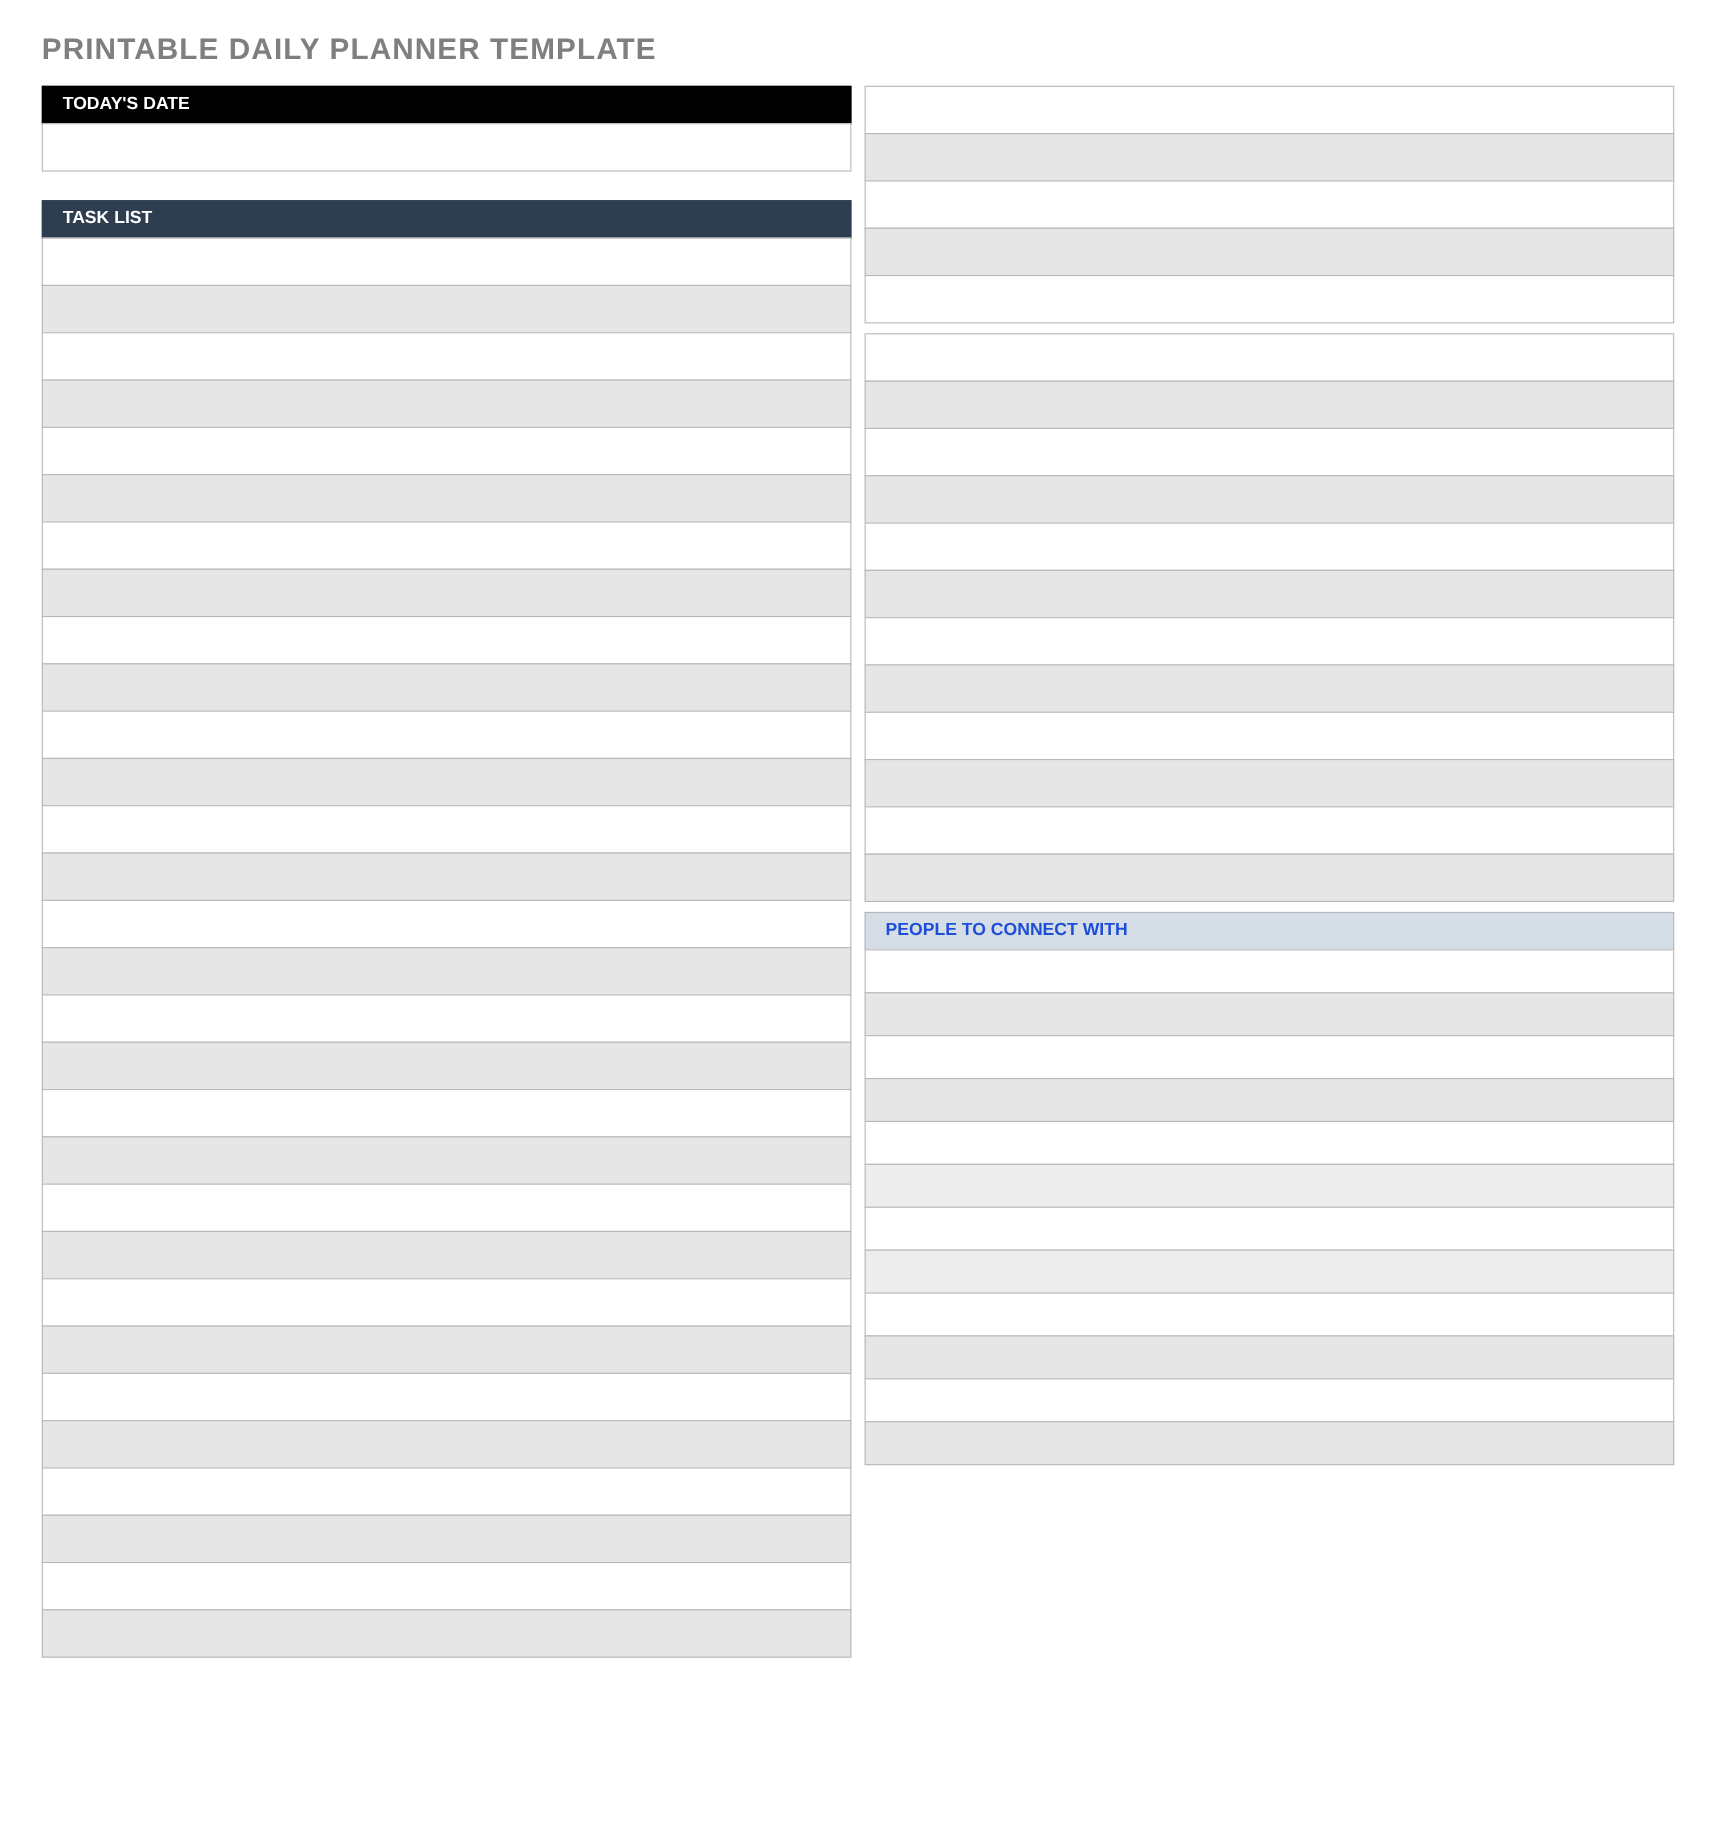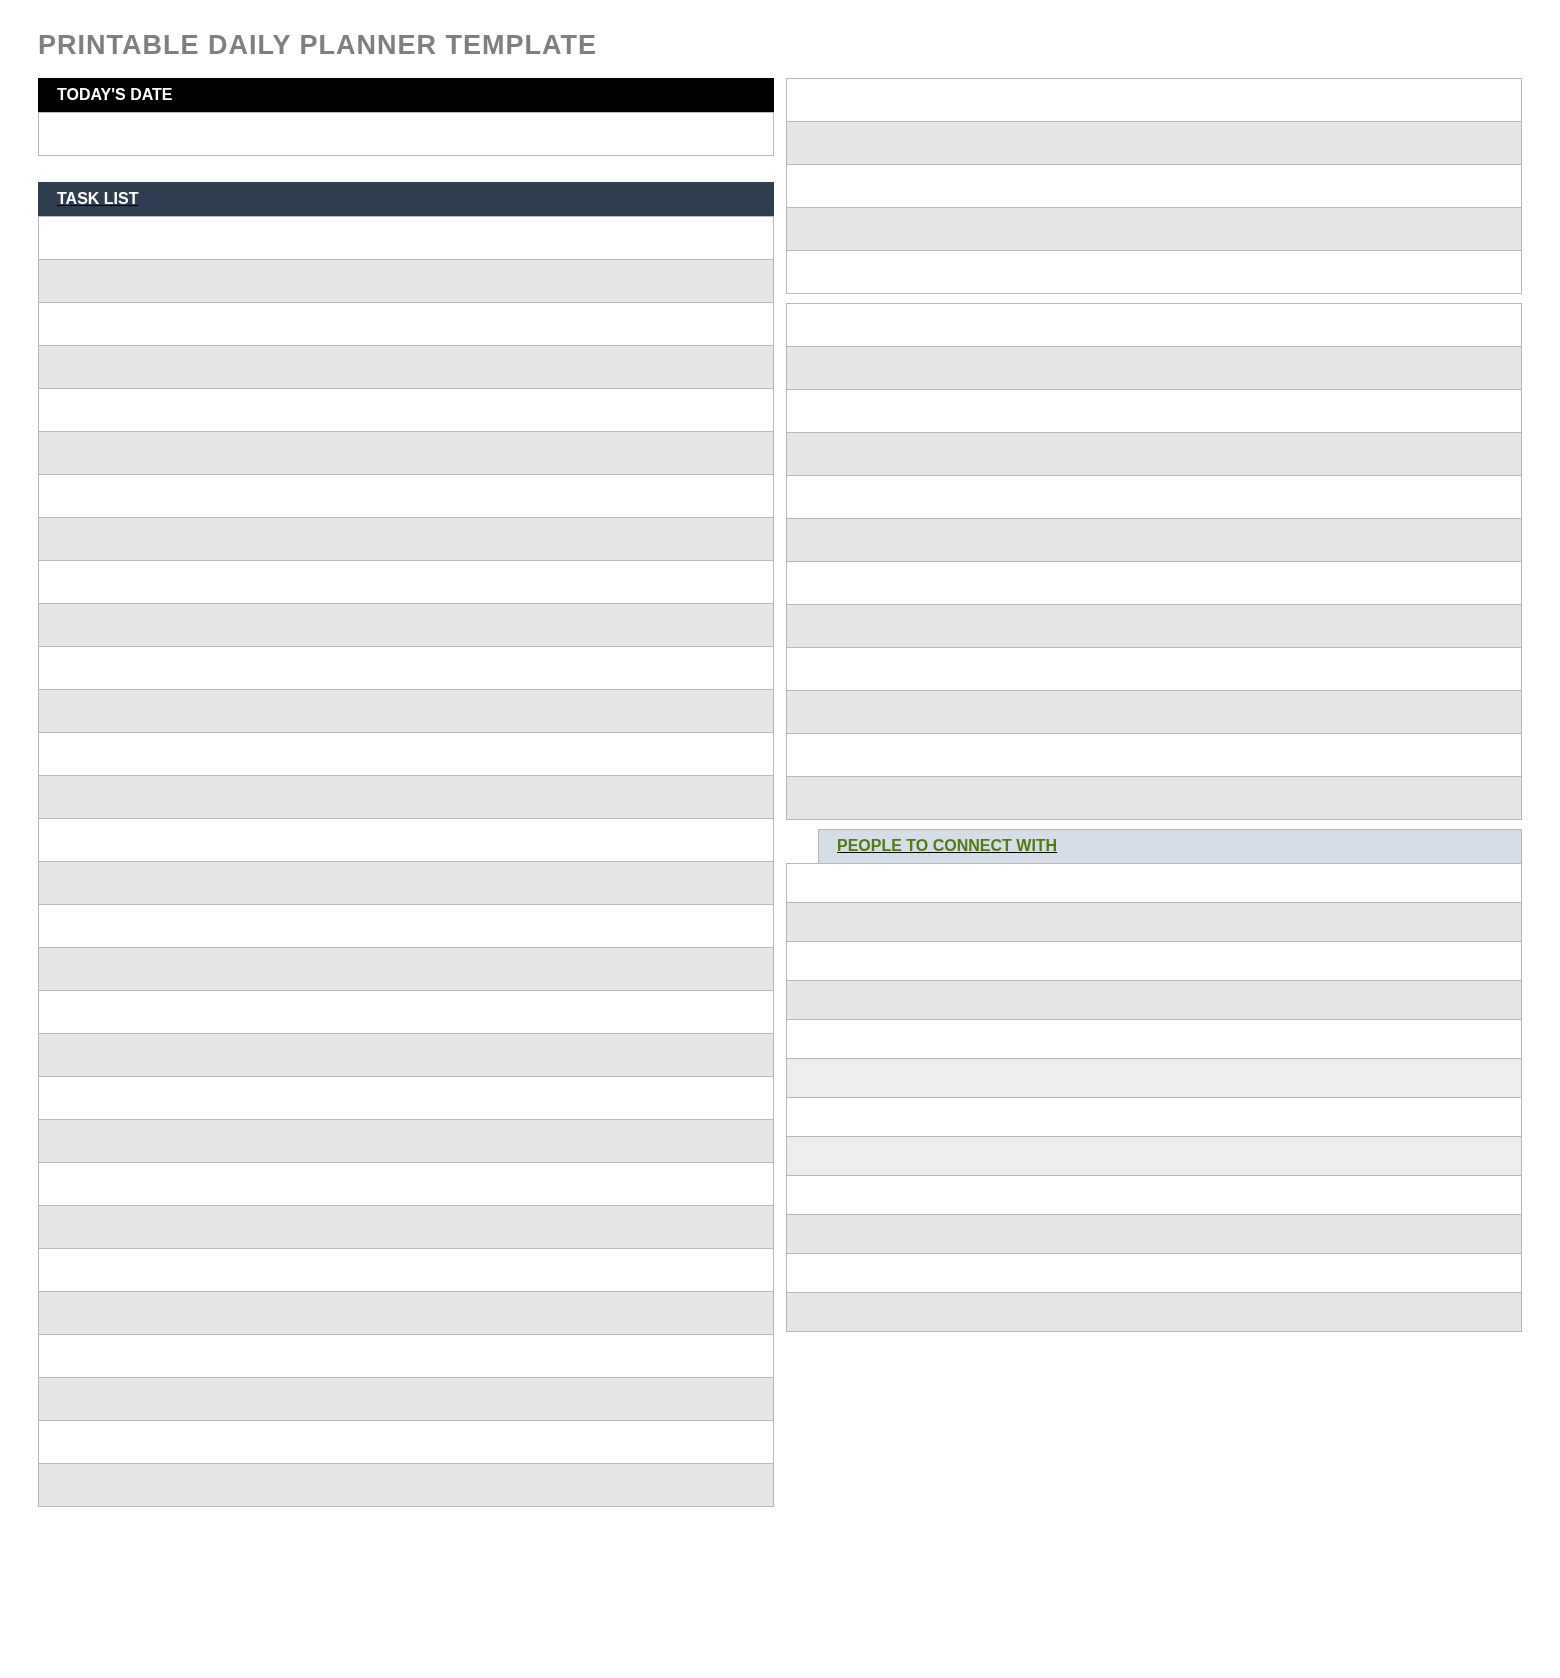--- a/index.html
+++ b/index.html
@@ -13,21 +13,20 @@
     font-size: 27px;
     font-weight: 700;
     letter-spacing: 1px;
     color: #7f7f7f;
     margin: 0 0 18px 0;
     text-transform: uppercase;
   }
   .columns {
     display: flex;
     gap: 12px;
-    text-decoration: underline;
   }
   .col {
     flex: 1;
     display: flex;
     flex-direction: column;
   }
   .gap {
     height: 10px;
   }
   .hdr, .row {
@@ -47,23 +46,22 @@
     border-color: #000000;
   }
   .hdr-navy {
     background: #2e3e50;
     color: #ffffff;
     border-color: #2e3e50;
     margin-top: 16px;
   }
   .hdr-light {
     background: #d5dde6;
-    color: #4d7c0f;
+    color: #1d4ed8;
     border-color: #b7b7b7;
-    margin-left: 32px;
   }
   .row {
     height: 44px;
   }
   .row.row-sm {
     height: 40px;
   }
   .row-white { background: #ffffff; }
   .row-gray  { background: #e6e6e6; }
   .row-lgray { background: #ededed; }

